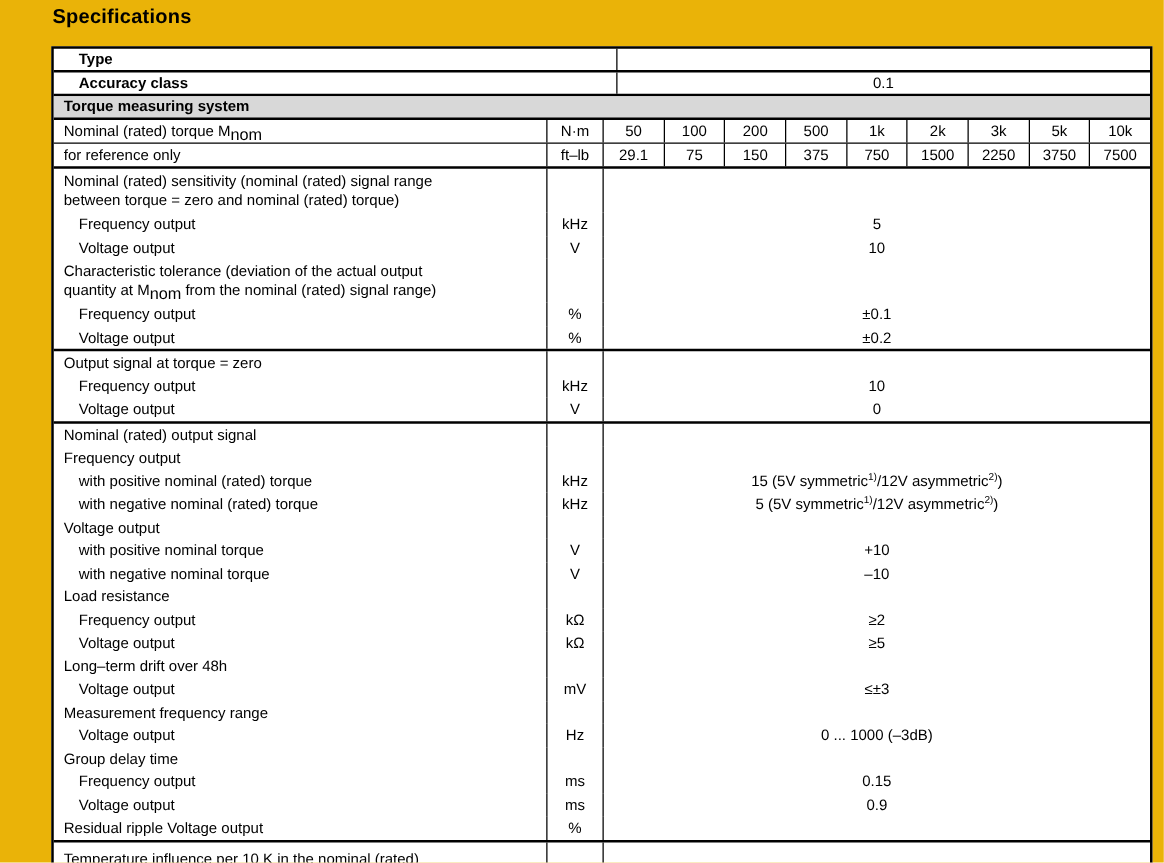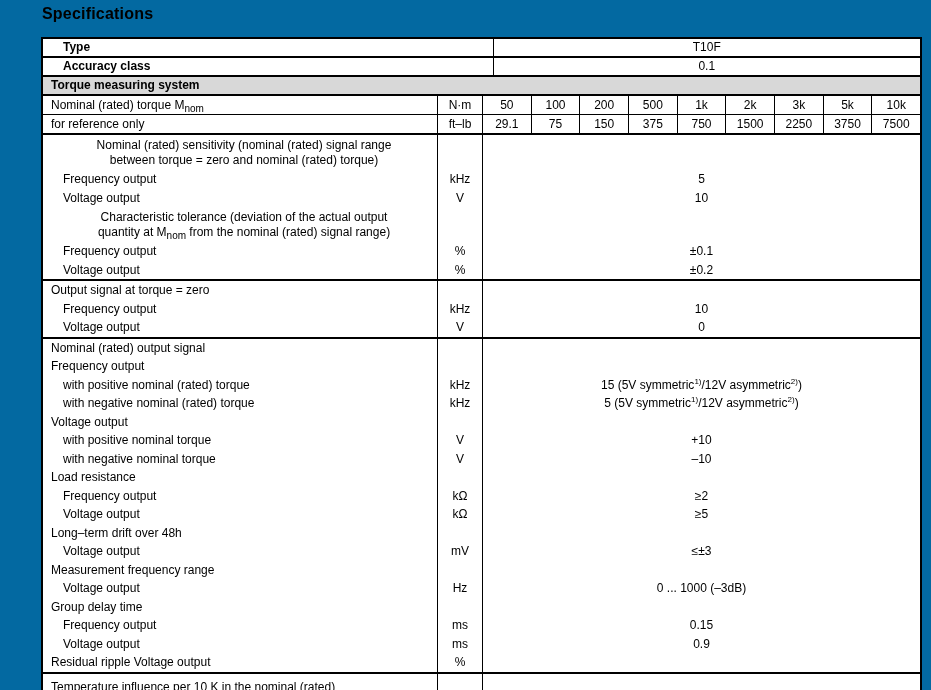--- a/index.html
+++ b/index.html
@@ -1,20 +1,20 @@
 <!DOCTYPE html>
 <html><head>
 <meta charset="utf-8">
 <style>
   html, body { margin: 0; padding: 0; }
   .viewport {
     position: relative;
     width: 931px;
     height: 690px;
-    background: #0369a1;
+    background: #eab308;
     overflow: hidden;
     font-family: "Liberation Sans", sans-serif;
     color: #000000;
     font-size: 12px;
   }
   .page-title {
     position: absolute;
     left: 42px;
     top: 5px;
     font-size: 16px;
@@ -24,21 +24,21 @@
   .spec-table {
     position: absolute;
     left: 41px;
     top: 37px;
     width: 881px;
     border: 2px solid #000;
     box-sizing: border-box;
     background: #fff;
   }
   .b { font-weight: normal; }
-  sub { font-size: 10px; line-height: 0; }
+  sub { font-size: 13px; line-height: 0; }
   sup { font-size: 8px; line-height: 0; }
 
   
   .hdr-row { display: flex; height: 17px; line-height: 17px; border-bottom: 2px solid #000; }
   .hdr-label { flex: 0 0 438.5px; box-sizing: border-box; padding-left: 8px; font-weight: bold; border-right: 1.5px solid #000; margin-left: 12px; }
   .hdr-value { flex: 1; text-align: center; }
 
   
   .section-row { height: 17px; line-height: 17px; background: #d8d8d8; border-bottom: 2px solid #000; padding-left: 8px; font-weight: bold; }
 
@@ -50,35 +50,34 @@
   .unit { flex: 0 0 44px; box-sizing: content-box; border-left: 1.5px solid #000; border-right: 1.5px solid #000; text-align: center; }
   .vals9 { flex: 1; display: flex; align-items: flex-end; }
   .vals9 .vcell { flex: 1; text-align: center; }
   .vals9 .vcell + .vcell { border-left: 1.5px solid #000; margin-top: 34px; }
 
   
   .block { border-bottom: 2px solid #000; }
   .block.clipped { border-bottom: none; }
   .srow { display: flex; }
   .srow.h1 { height: 18.5px; line-height: 18.5px; }
-  .srow.ml .param { line-height: 15px; padding-top: 3px; padding-bottom: 2px; text-align: center; }
+  .srow.ml .param { line-height: 15px; padding-top: 3px; padding-bottom: 2px; }
   .srow .param.ind1 { padding-left: 20px; }
   .vals { flex: 1; text-align: center; }
   .block.clipped .srow .param { padding-top: 6px; line-height: 15px; }
 </style>
 </head>
 <body>
 
 <div class="viewport">
   <div class="page-title">Specifications</div>
 
   <div class="spec-table">
     <div class="hdr-row">
       <div class="hdr-label">Type</div>
-      <div class="hdr-value">T10F</div>
     </div>
     <div class="hdr-row">
       <div class="hdr-label">Accuracy class</div>
       <div class="hdr-value">0.1</div>
     </div>
     <div class="section-row">Torque measuring system</div>
 
     <div class="torque-rows" id="torque-rows">
         <div class="trow">
           <div class="param"><span class="b">Nominal (rated) torque M</span><sub class="b">nom</sub></div>

